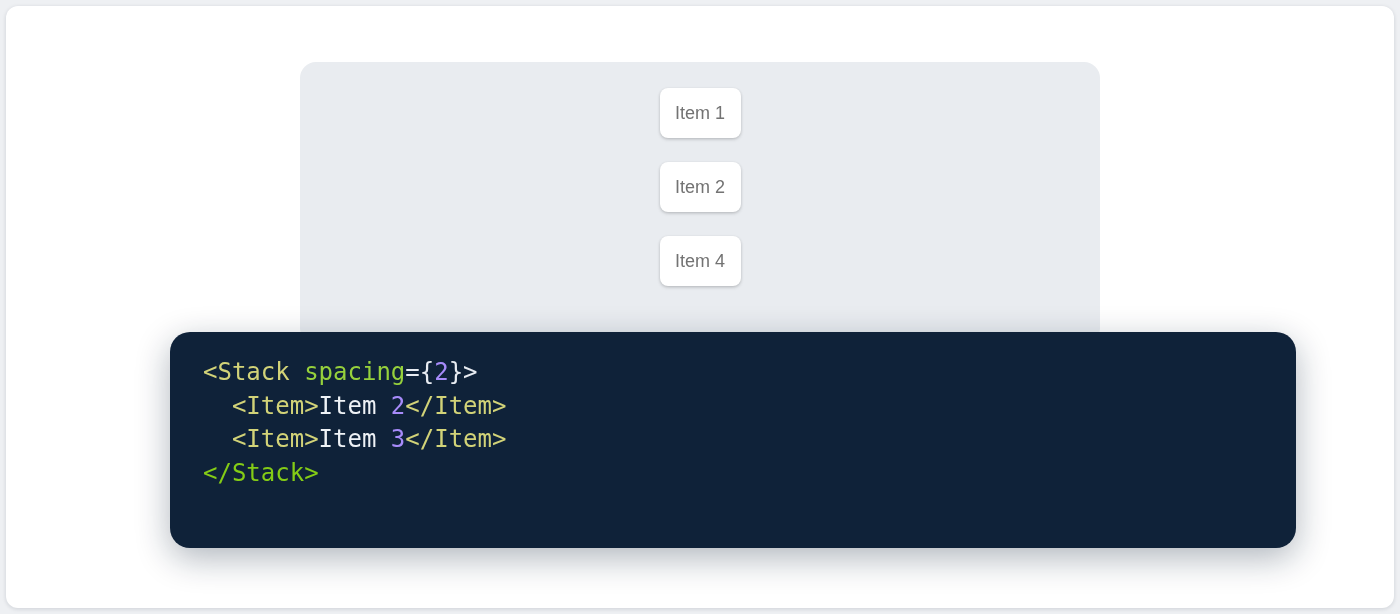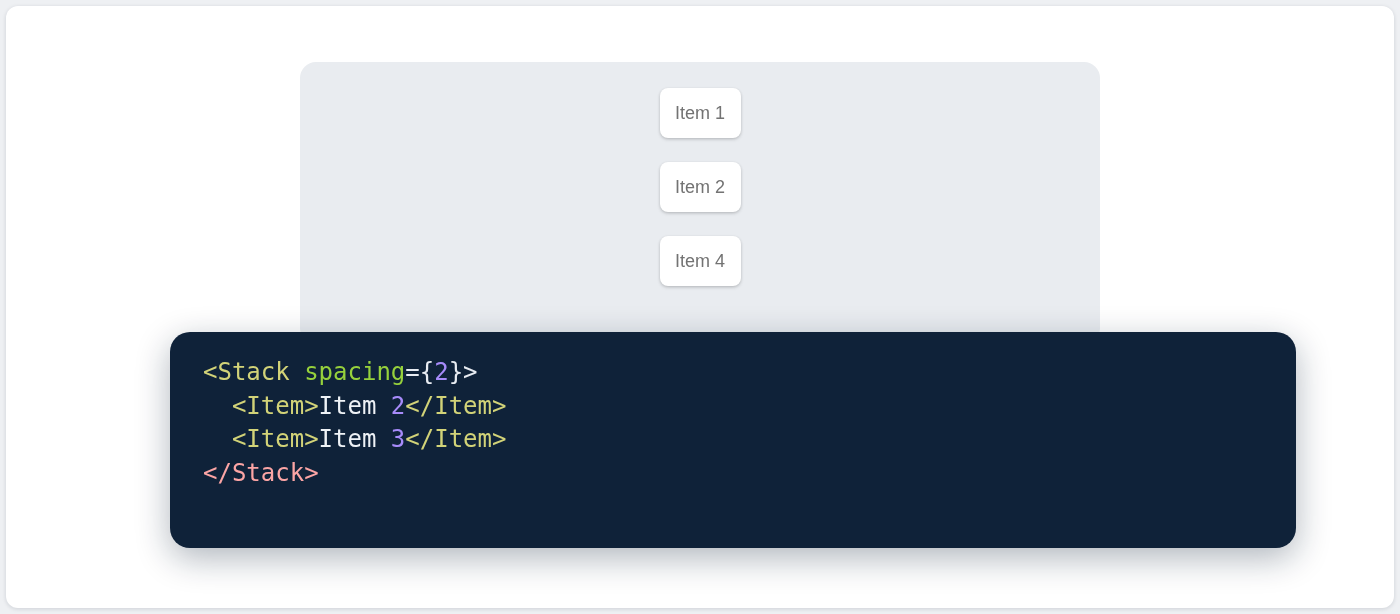--- a/index.html
+++ b/index.html
@@ -88,15 +88,15 @@
   <div class="stack-item">
     <span>Item 4</span>
   </div>
 </div>
 
 <div class="code-block" style="background: rgb(15, 34, 57);">
   <div class="code-content">
       <div class="code-line"><span style="color: rgb(210, 211, 120);">&lt;Stack</span><span style="color: rgb(238, 242, 246);"> </span><span style="color: rgb(150, 209, 60);">spacing</span><span style="color: rgb(232, 236, 242);">={</span><span style="color: rgb(167, 139, 250);">2</span><span style="color: rgb(232, 236, 242);">}&gt;</span></div>
       <div class="code-line"><span style="color: rgb(238, 242, 246);">  </span><span style="color: rgb(210, 211, 120);">&lt;Item&gt;</span><span style="color: rgb(238, 242, 246);">Item </span><span style="color: rgb(167, 139, 250);">2</span><span style="color: rgb(210, 211, 120);">&lt;/Item&gt;</span></div>
       <div class="code-line"><span style="color: rgb(238, 242, 246);">  </span><span style="color: rgb(210, 211, 120);">&lt;Item&gt;</span><span style="color: rgb(238, 242, 246);">Item </span><span style="color: rgb(167, 139, 250);">3</span><span style="color: rgb(210, 211, 120);">&lt;/Item&gt;</span></div>
-      <div class="code-line"><span style="color: #fca5a5;">&lt;/Stack&gt;</span></div>
+      <div class="code-line"><span style="color: #84cc16;">&lt;/Stack&gt;</span></div>
     </div>
 </div>
 
 </body></html>

